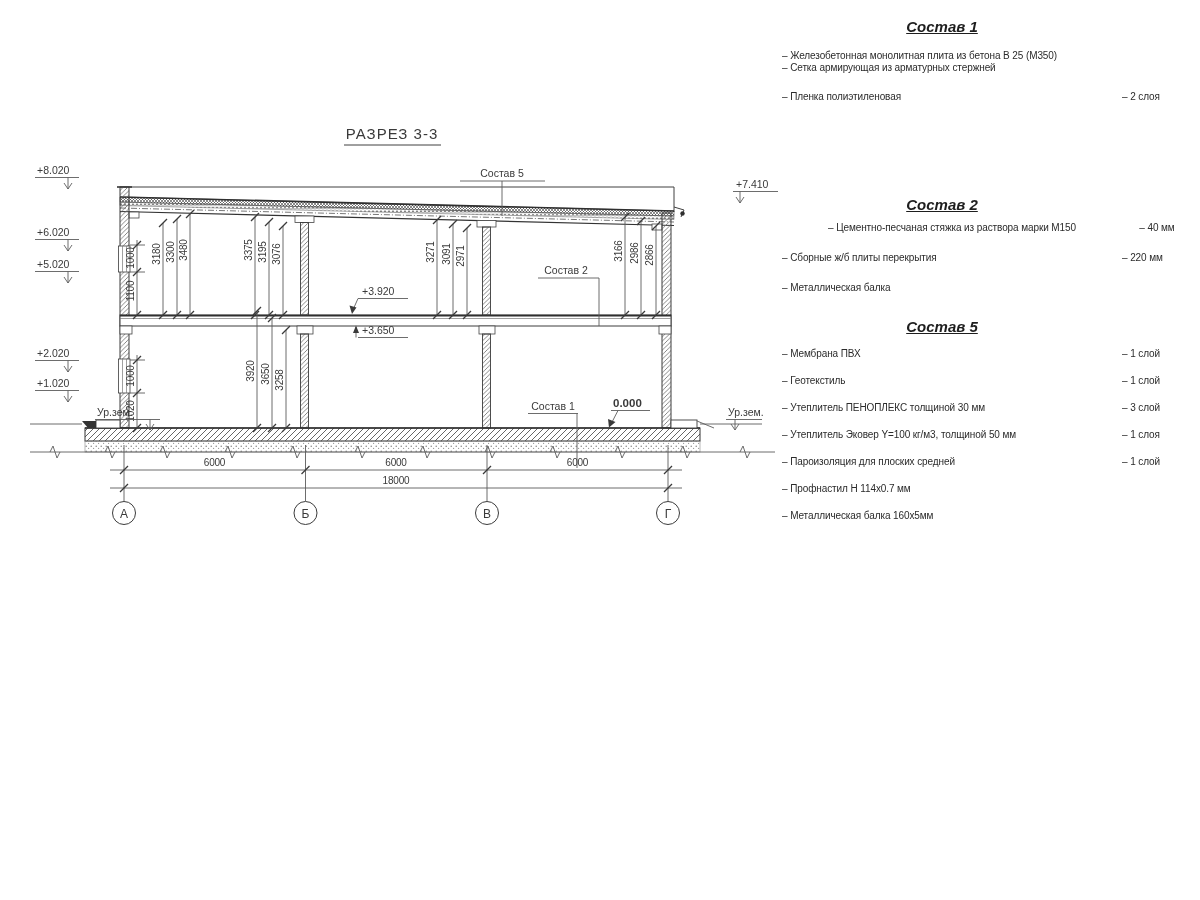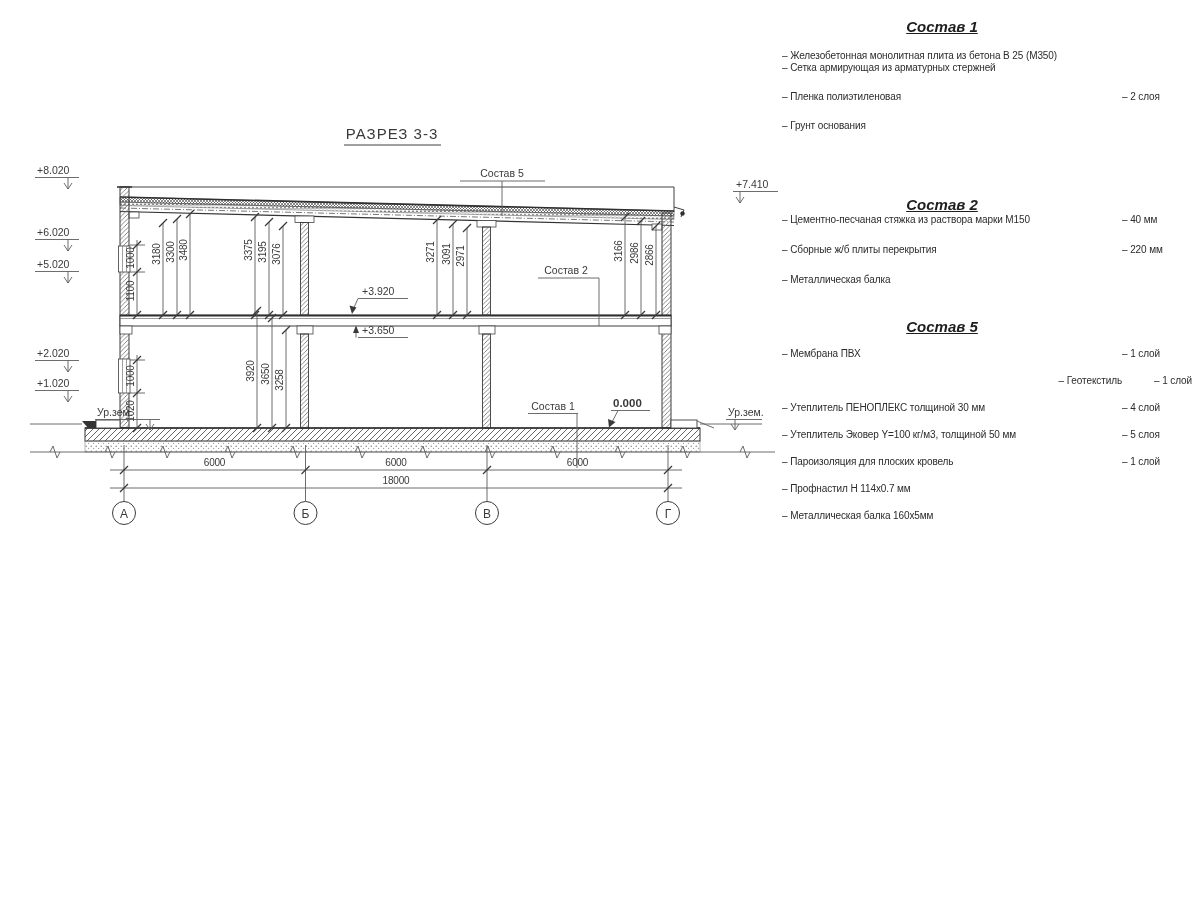--- a/index.html
+++ b/index.html
@@ -355,62 +355,58 @@
       <span class="qty"></span>
     </div>
     <div class="row" style="">
       <span class="name">– Сетка армирующая из арматурных стержней</span>
       <span class="qty"></span>
     </div>
     <div class="row" style="margin-top:17px;align-items:center;">
       <span class="name">– Пленка полиэтиленовая</span>
       <span class="qty">– 2 слоя</span>
     </div>
-    <div class="row" style="margin-top:17px;">
-      <span class="name">– Грунт основания</span>
-      <span class="qty"></span>
-    </div>
   </div>
 
   <div class="comp" style="top:196px;">
     <div class="comp-h">Состав 2</div>
-    <div class="row" style="">
+    <div class="row" style="margin-top:8px;text-align:center;">
       <span class="name">– Цементно-песчаная стяжка из раствора марки М150</span>
       <span class="qty">– 40 мм</span>
     </div>
     <div class="row" style="margin-top:18px;">
       <span class="name">– Сборные ж/б плиты перекрытия</span>
       <span class="qty">– 220 мм</span>
     </div>
     <div class="row" style="margin-top:18px;">
       <span class="name">– Металлическая балка</span>
       <span class="qty"></span>
     </div>
   </div>
 
   <div class="comp" style="top:318px;">
     <div class="comp-h">Состав 5</div>
     <div class="row" style="margin-top:12px;justify-content:flex-end;">
       <span class="name">– Мембрана ПВХ</span>
       <span class="qty">– 1 слой</span>
     </div>
-    <div class="row" style="margin-top:15px;text-align:right;">
+    <div class="row" style="margin-top:15px;">
       <span class="name">– Геотекстиль</span>
       <span class="qty">– 1 слой</span>
     </div>
     <div class="row" style="margin-top:15px;">
       <span class="name">– Утеплитель ПЕНОПЛЕКС толщиной 30 мм</span>
-      <span class="qty">– 4 слой</span>
+      <span class="qty">– 3 слой</span>
     </div>
     <div class="row" style="margin-top:15px;justify-content:space-between;">
       <span class="name">– Утеплитель Эковер Y=100 кг/м3, толщиной 50 мм</span>
-      <span class="qty">– 5 слоя</span>
+      <span class="qty">– 1 слоя</span>
     </div>
     <div class="row" style="margin-top:15px;">
-      <span class="name">– Пароизоляция для плоских кровель</span>
+      <span class="name">– Пароизоляция для плоских средней</span>
       <span class="qty">– 1 слой</span>
     </div>
     <div class="row" style="margin-top:15px;align-items:flex-end;">
       <span class="name">– Профнастил Н 114х0.7 мм</span>
       <span class="qty"></span>
     </div>
     <div class="row" style="margin-top:15px;">
       <span class="name">– Металлическая балка 160х5мм</span>
       <span class="qty"></span>
     </div>

